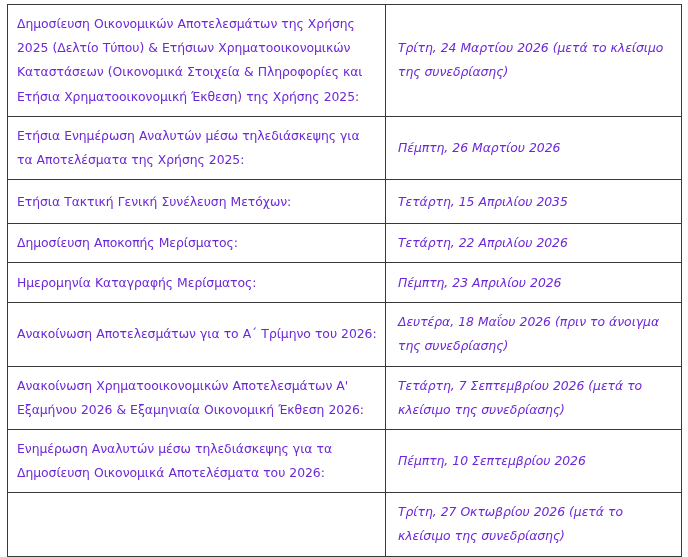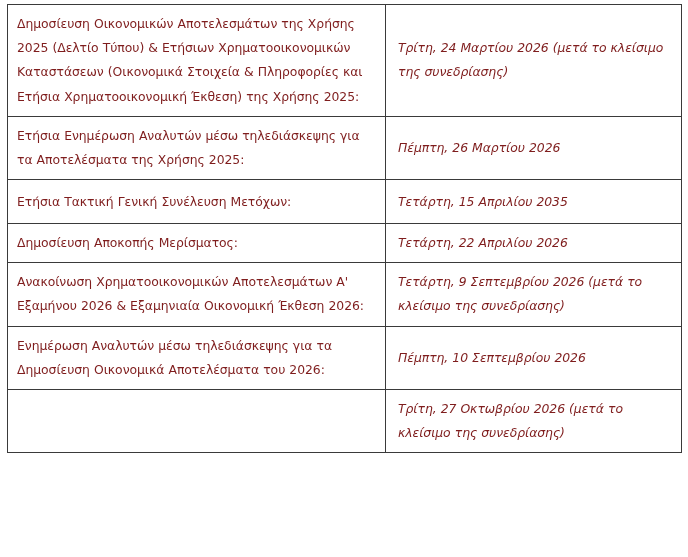--- a/index.html
+++ b/index.html
@@ -37,21 +37,21 @@
   .calendar-table td {
     border: 1px solid #3a3a3a;
     padding: 0;
     vertical-align: middle;
     background: #ffffff;
   }
   .cell-inner {
     padding: 7px 9px 7px 9px;
     font-size: 12.4px;
     line-height: 1.92;
-    color: #7f1d1d;
+    color: #6d28d9;
     letter-spacing: -0.05px;
     word-spacing: 0.2px;
   }
   td.event-cell .cell-inner {
     padding-left: 9px;
     padding-right: 6px;
   }
   td.date-cell .cell-inner {
     padding-left: 12px;
     padding-right: 6px;
@@ -120,29 +120,45 @@
 
       <tr class="r-h4">
         <td class="event-cell">
           <div class="cell-inner">Δημοσίευση Αποκοπής Μερίσματος:</div>
         </td>
         <td class="date-cell">
           <div class="cell-inner">Τετάρτη, 22 Απριλίου 2026</div>
         </td>
       </tr>
 
+      <tr class="r-h5">
+        <td class="event-cell">
+          <div class="cell-inner">Ημερομηνία Καταγραφής Μερίσματος:</div>
+        </td>
+        <td class="date-cell">
+          <div class="cell-inner">Πέμπτη, 23 Απριλίου 2026</div>
+        </td>
+      </tr>
 
 
+      <tr class="r-h7">
+        <td class="event-cell">
+          <div class="cell-inner">Ανακοίνωση Αποτελεσμάτων για το Α΄ Τρίμηνο του 2026:</div>
+        </td>
+        <td class="date-cell">
+          <div class="cell-inner">Δευτέρα, 18 Μαΐου 2026 (πριν το άνοιγμα της συνεδρίασης)</div>
+        </td>
+      </tr>
 
       <tr class="r-h8">
         <td class="event-cell">
           <div class="cell-inner">Ανακοίνωση Χρηματοοικονομικών Αποτελεσμάτων Α' Εξαμήνου 2026 &amp; Εξαμηνιαία Οικονομική Έκθεση 2026:</div>
         </td>
         <td class="date-cell">
-          <div class="cell-inner">Τετάρτη, 9 Σεπτεμβρίου 2026 (μετά το κλείσιμο της συνεδρίασης)</div>
+          <div class="cell-inner">Τετάρτη, 7 Σεπτεμβρίου 2026 (μετά το κλείσιμο της συνεδρίασης)</div>
         </td>
       </tr>
 
       <tr class="r-h9">
         <td class="event-cell">
           <div class="cell-inner">Ενημέρωση Αναλυτών μέσω τηλεδιάσκεψης για τα Δημοσίευση Οικονομικά Αποτελέσματα του 2026:</div>
         </td>
         <td class="date-cell">
           <div class="cell-inner">Πέμπτη, 10 Σεπτεμβρίου 2026</div>
         </td>

